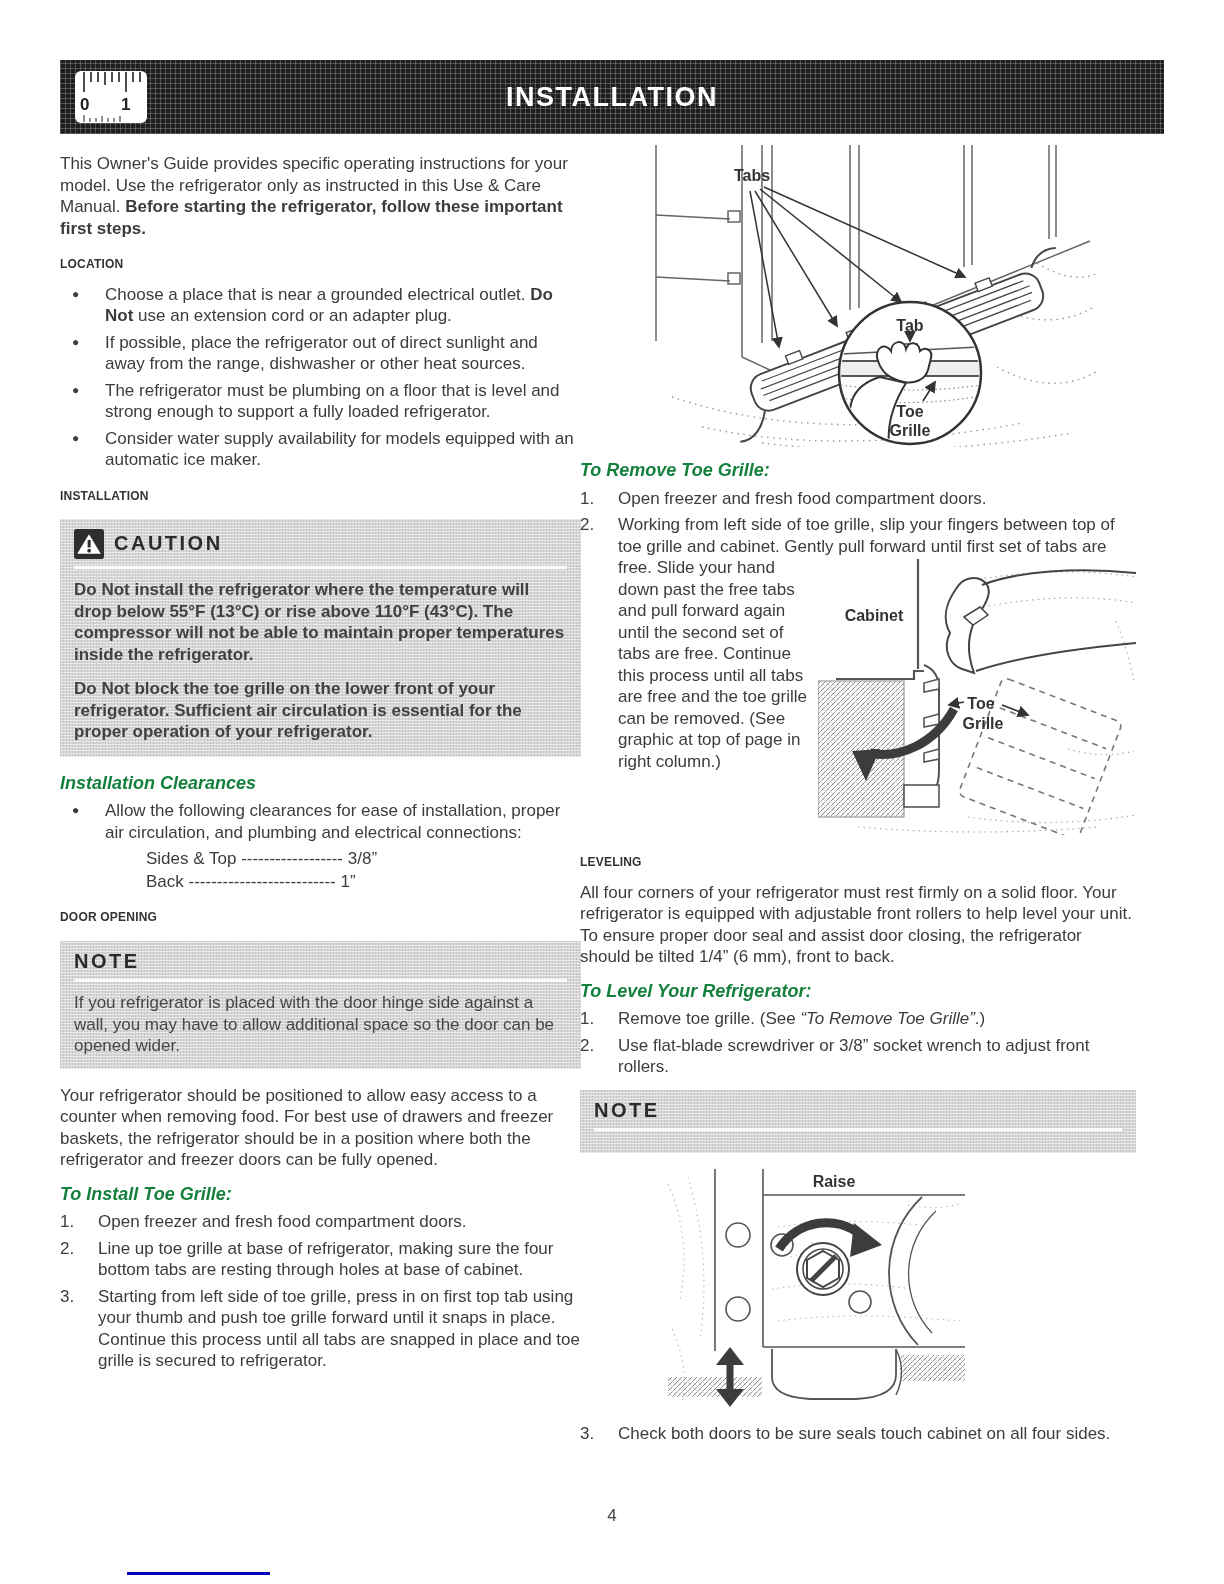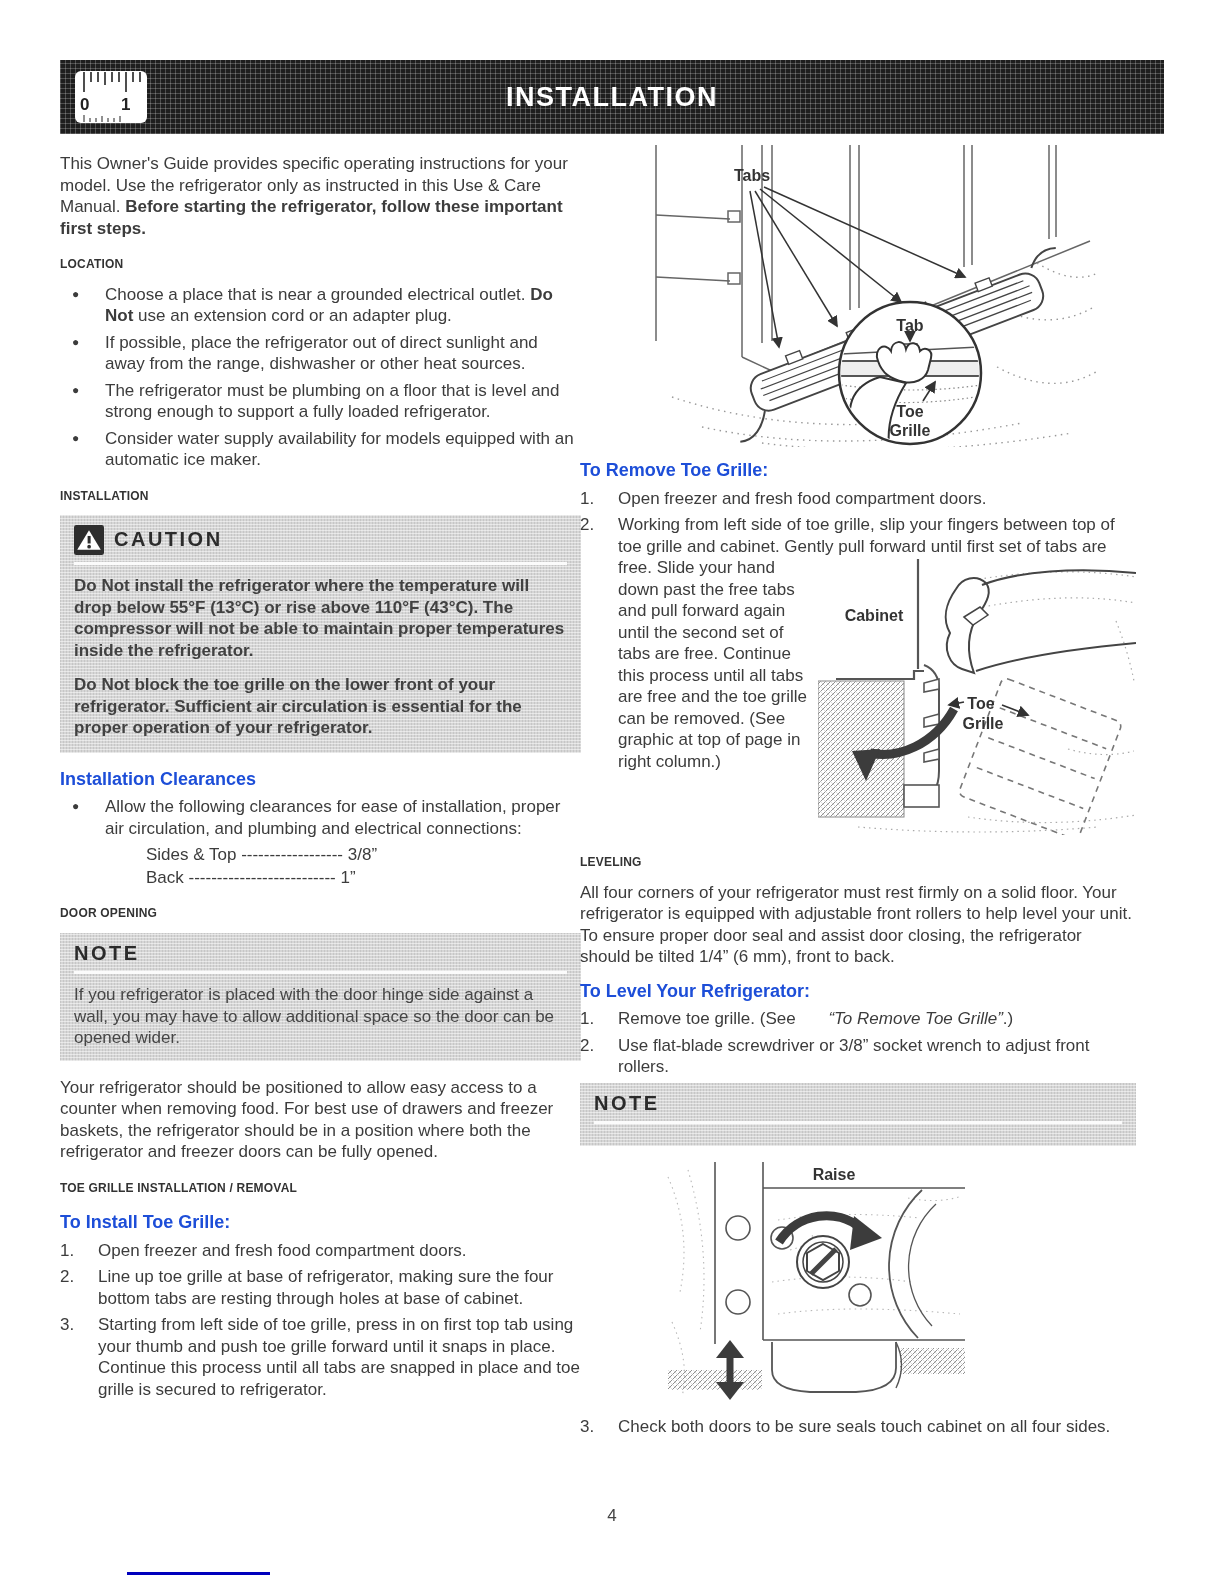--- a/index.html
+++ b/index.html
@@ -15,39 +15,39 @@
   .banner-title{position:absolute;left:0;right:0;top:22px;text-align:center;margin:0;
           color:#fff;font-size:27px;font-weight:bold;letter-spacing:1.5px;}
   .ruler{position:absolute;left:14px;top:10px;width:74px;height:54px;}
 
   
   .col{position:absolute;font-size:17px;line-height:21.5px;}
   .col-left{left:60px;top:148px;width:521px;}
   .col-right{left:580px;top:145px;width:556px;}
 
   h2.sec{font-size:12px;color:#333;margin:15px 0 8px;letter-spacing:.2px;font-weight:bold;}
-  h3.sub{font-size:18px;margin:13px 0 6px;color:#1d4ed8;font-weight:bold;}
+  h3.sub{font-size:18px;font-style:italic;margin:13px 0 6px;color:#15803d;font-weight:bold;}
   p{margin:5px 0 6px;}
   .bold{font-weight:bold;}
-  .ital{font-style:italic;margin-left:28px;}
+  .ital{font-style:italic;}
 
   .bullet{display:flex;margin:0 0 5px;}
   .bullet .dot{flex:none;width:45px;padding-left:12px;box-sizing:border-box;font-size:12px;line-height:21.5px;}
   .bullet .txt{flex:1;}
   .step{display:flex;margin:0 0 5px;}
   .step .num{flex:none;width:38px;}
   .step .txt{flex:1;}
   .clearline{padding-left:85px;margin:1px;}
 
   
   .texbox{background-color:#d6d6d6;
           background-image:
             repeating-linear-gradient(0deg,rgba(255,255,255,.5) 0 1px,transparent 1px 3px),
             repeating-linear-gradient(90deg,rgba(90,90,90,.13) 0 1px,transparent 1px 3px);
-          padding:10px 14px 12px;margin:4px 0 16px;}
+          padding:10px 14px 12px;margin:12px 0 16px;}
   .texbox .title-row{display:flex;align-items:center;gap:10px;border-bottom:3px solid #fbfbfb;
           padding-bottom:7px;margin-bottom:10px;}
   .texbox .title{font-weight:bold;font-size:20px;letter-spacing:2.5px;color:#2b2b2b;}
   .caution-body p{font-weight:bold;color:#414141;margin:0 0 13px;}
   .caution-body p:last-child{margin-bottom:2px;}
   .note-body{color:#464646;margin:0;}
 
   
   .fig1wrap{margin:0 0 8px 62px;width:458px;height:302px;}
   .fig2wrap{float:right;width:318px;height:276px;margin:2px 0 2px 6px;}
@@ -146,21 +146,20 @@
 
     <div class="texbox">
       <div class="title-row">
         <span class="title">NOTE</span>
       </div>
       <p class="note-body">If you refrigerator is placed with the door hinge side against a wall, you may have to allow additional space so the door can be opened wider.</p>
     </div>
 
     <p>Your refrigerator should be positioned to allow easy access to a counter when removing food. For best use of drawers and freezer baskets, the refrigerator should be in a position where both the refrigerator and freezer doors can be fully opened.</p>
 
-    <h2 class="sec">TOE GRILLE INSTALLATION / REMOVAL</h2>
     <h3 class="sub">To Install Toe Grille:</h3>
 
     <div class="step">
       <span class="num">1.</span>
       <span class="txt">Open freezer and fresh food compartment doors.</span>
     </div>
     <div class="step">
       <span class="num">2.</span>
       <span class="txt">Line up toe grille at base of refrigerator, making sure the four bottom tabs are resting through holes at base of cabinet.</span>
     </div>

